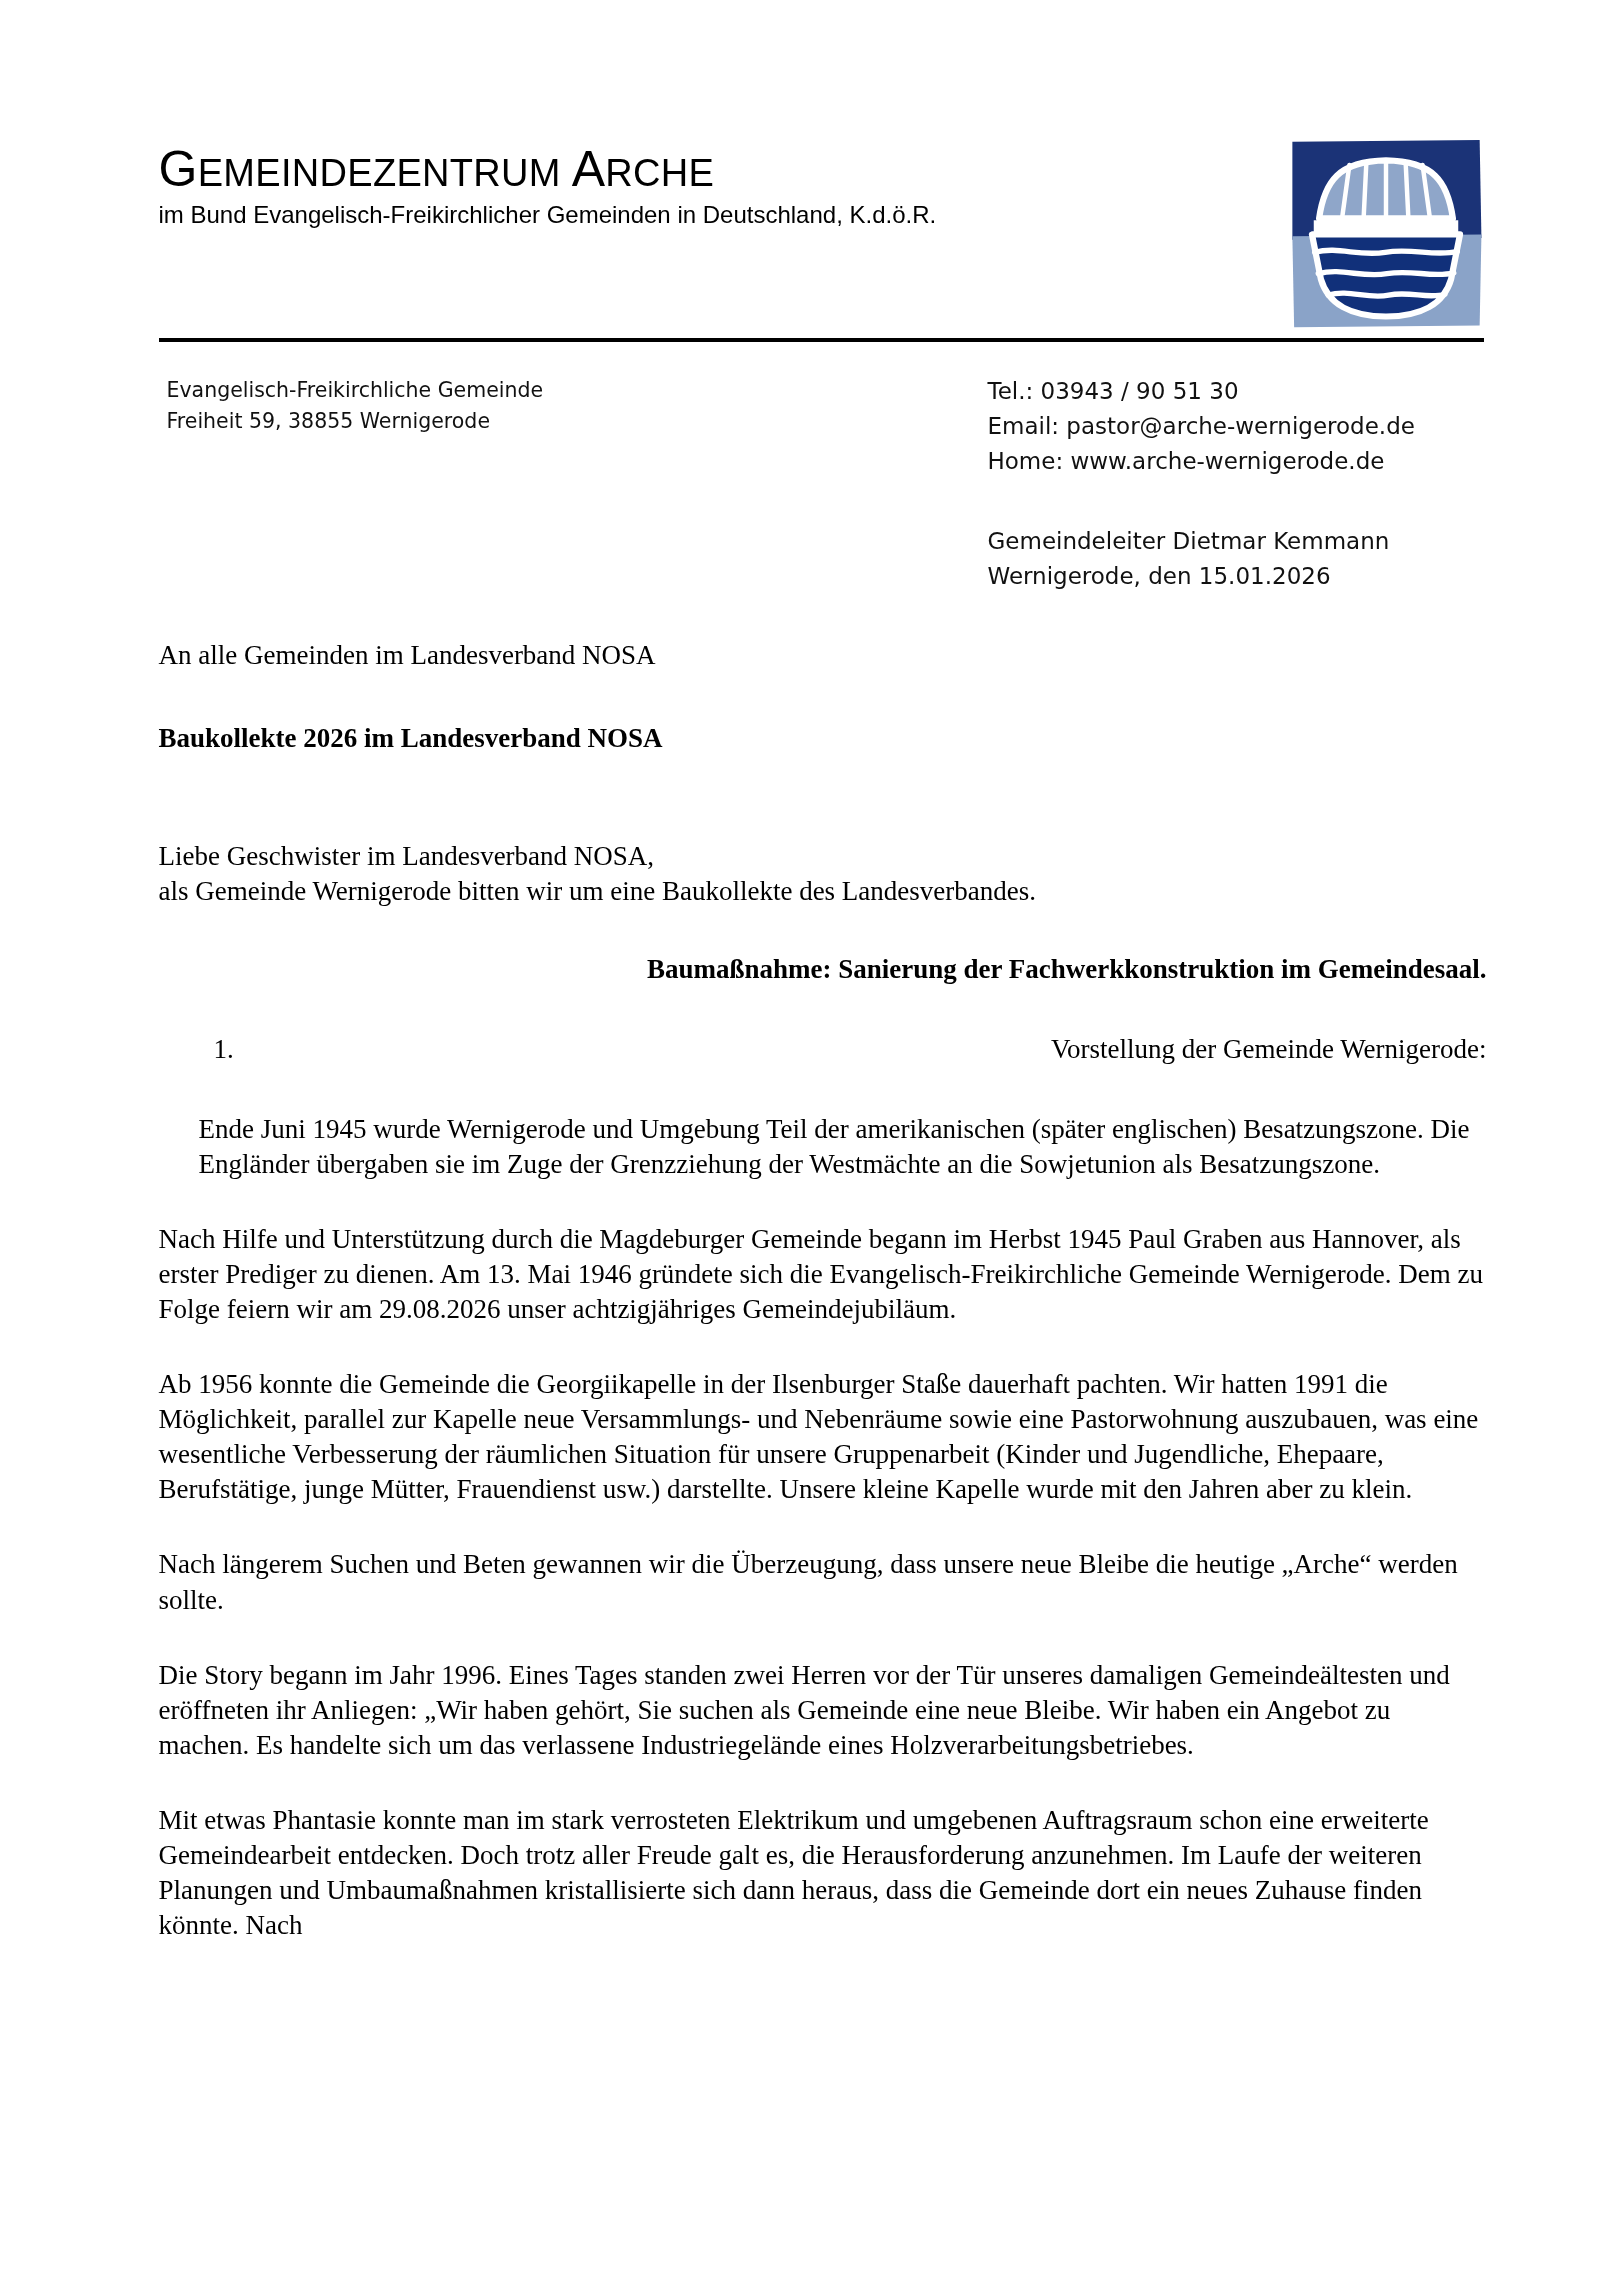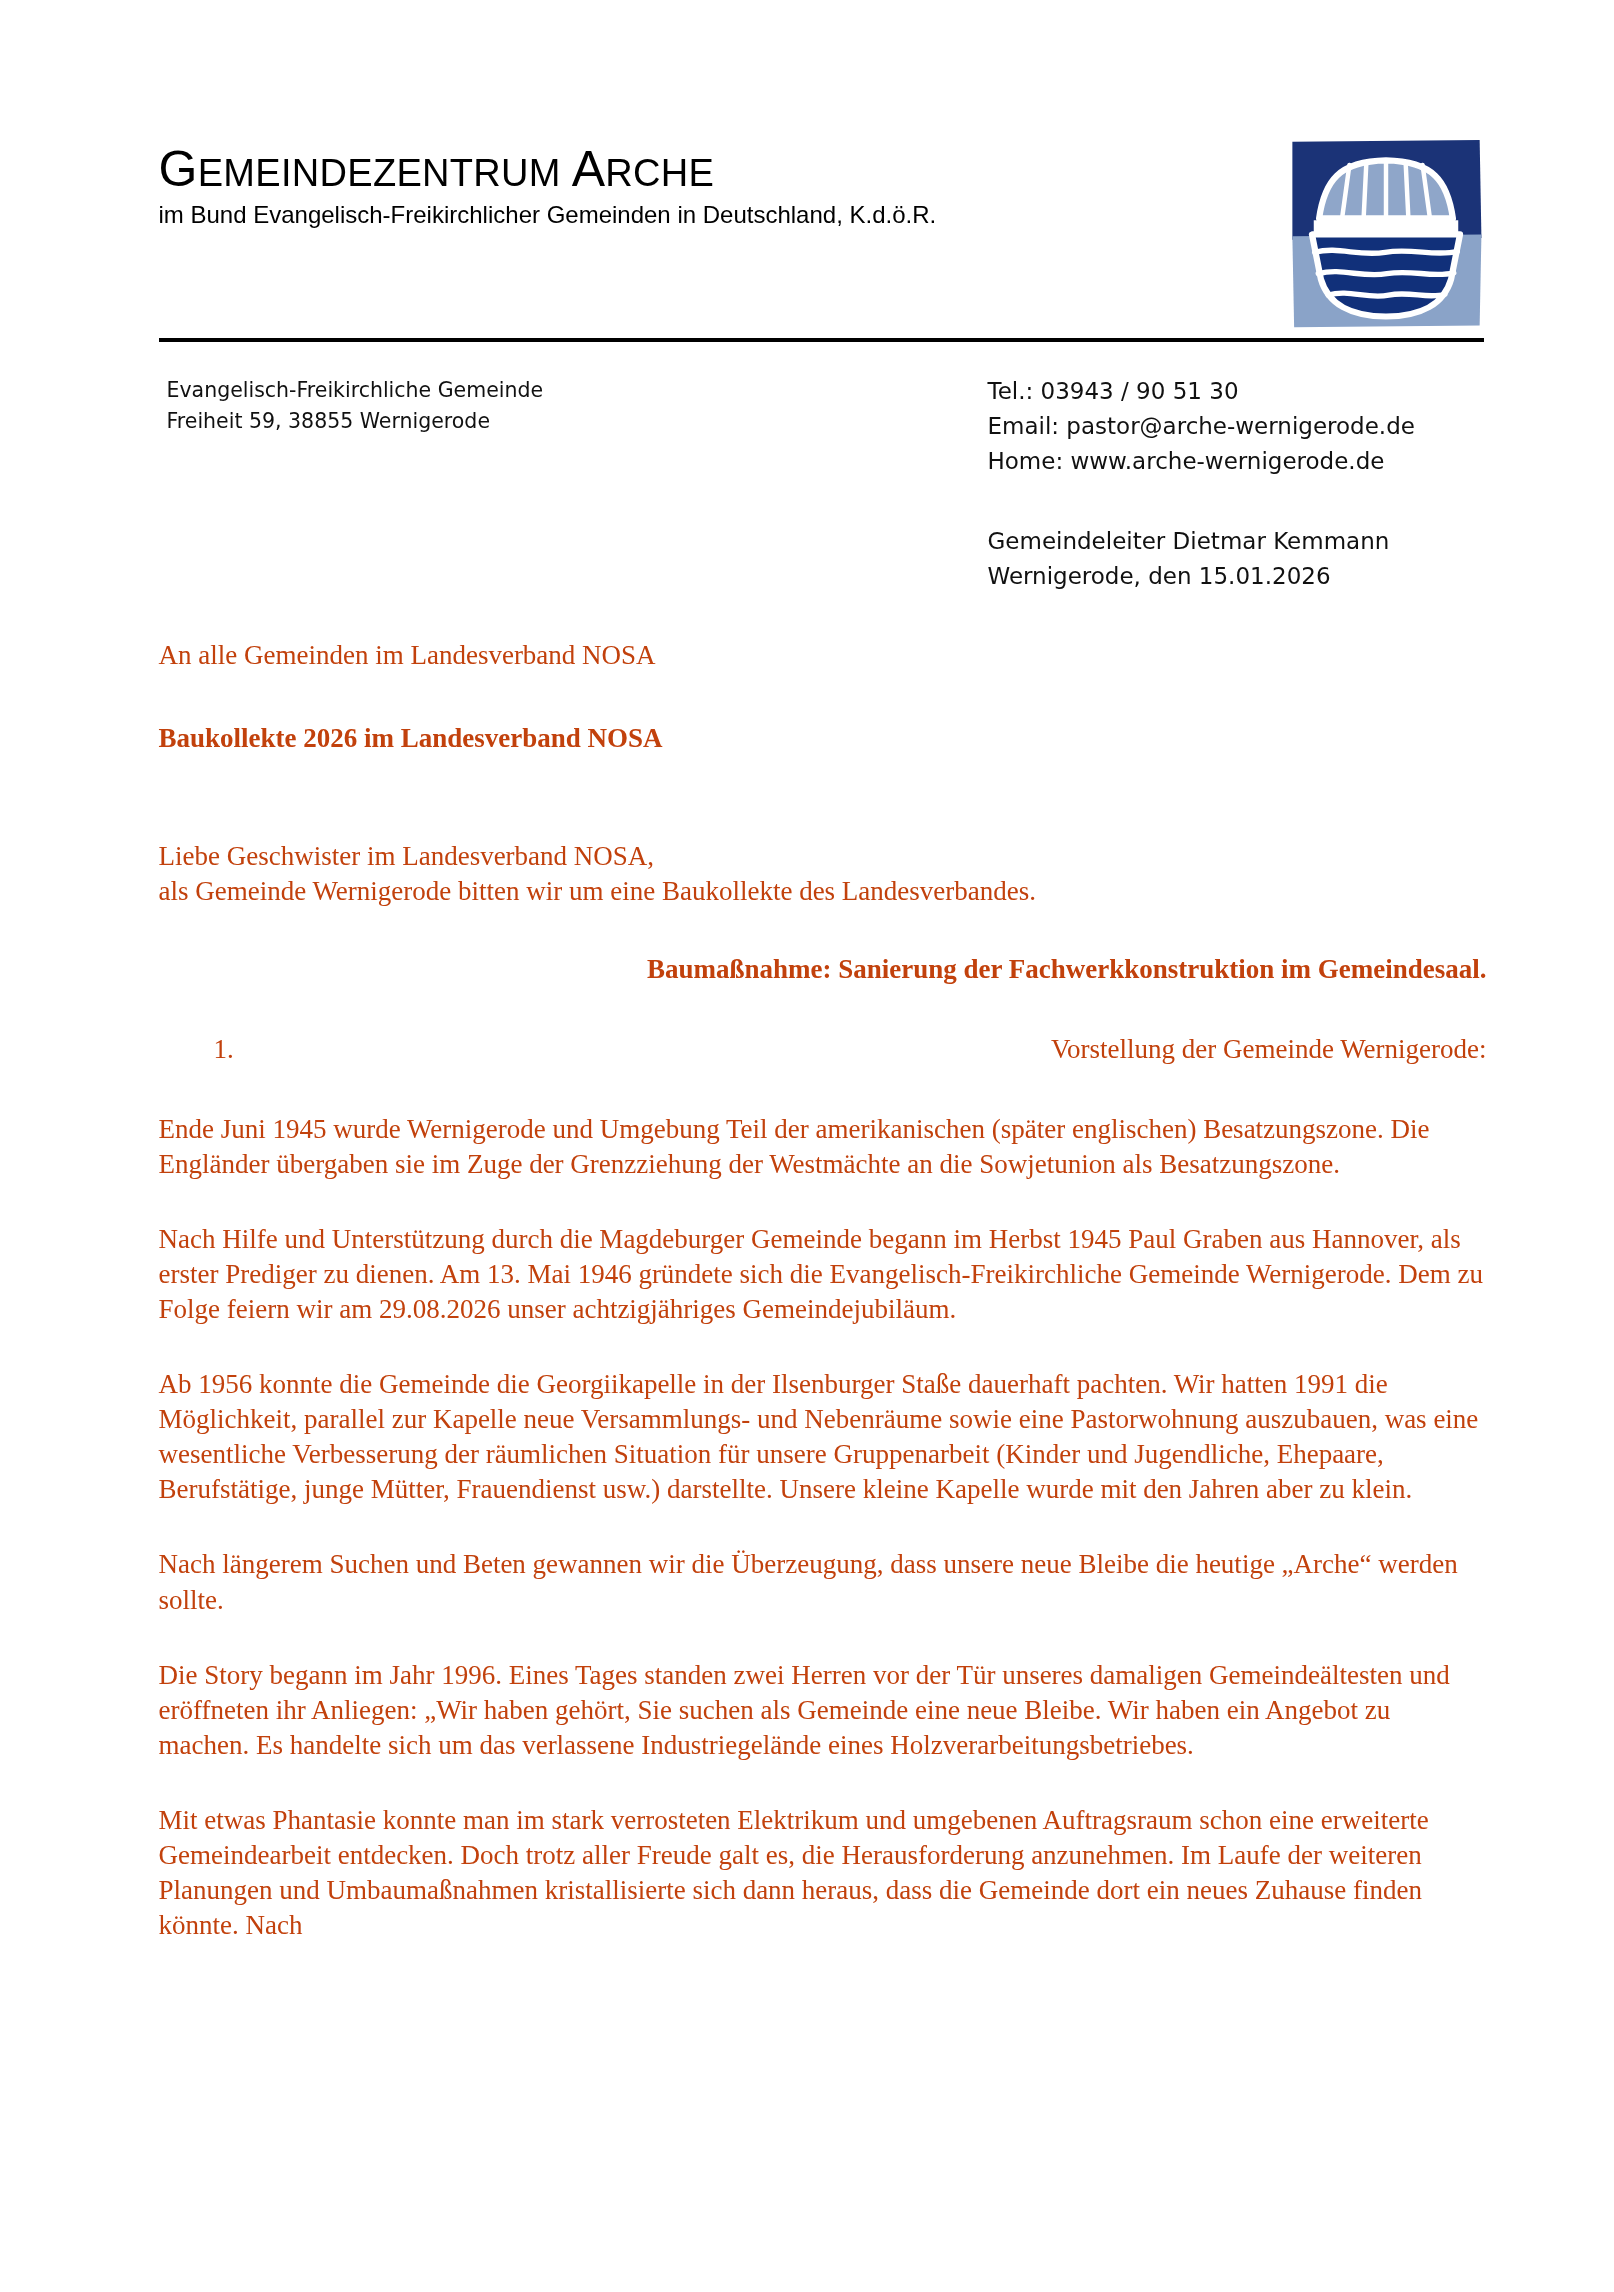--- a/index.html
+++ b/index.html
@@ -127,21 +127,21 @@
 
   
   .body-text {
     position: absolute;
     left: 145px;
     top: 638px;
     width: 1328px;
     font-family: "Liberation Serif", "DejaVu Serif", serif;
     font-size: 27px;
     line-height: 1.30;
-    color: #c2410c;
+    color: #000000;
   }
 
   .recipient {
     font-size: 27px;
     margin: 0 0 0 0;
   }
 
   .subject {
     font-weight: 700;
     font-size: 27px;
@@ -166,21 +166,21 @@
   }
   .numbered .num { width: 52px; flex: 0 0 52px; }
   .numbered .txt { flex: 1 1 auto; text-align: right; }
 
   p.para {
     margin: 40px 0 0 0;
     text-align: left;
   }
 
   
-  p.para.first { margin-top: 44px; }
+  p.para.first { margin-top: 44px; margin-left: 40px; }
 </style>
 </head>
 <body>
 
 <div class="page">
 
   <div class="letterhead">
 
     <div class="letterhead-text">
       <div class="org-title">

